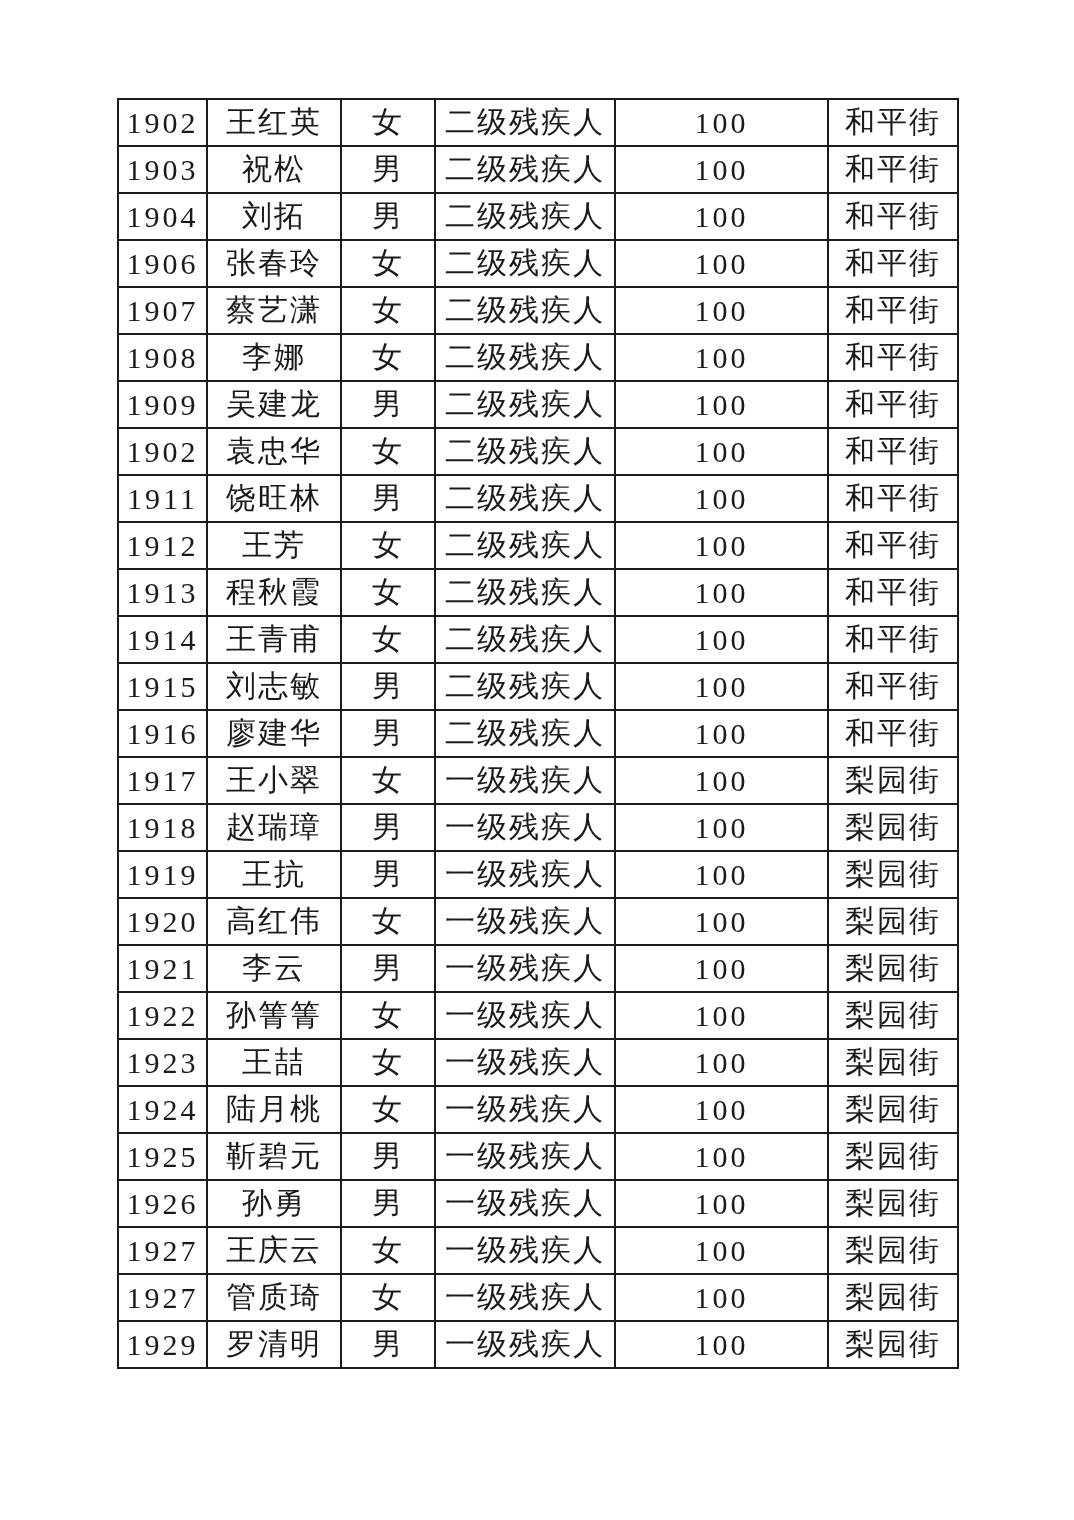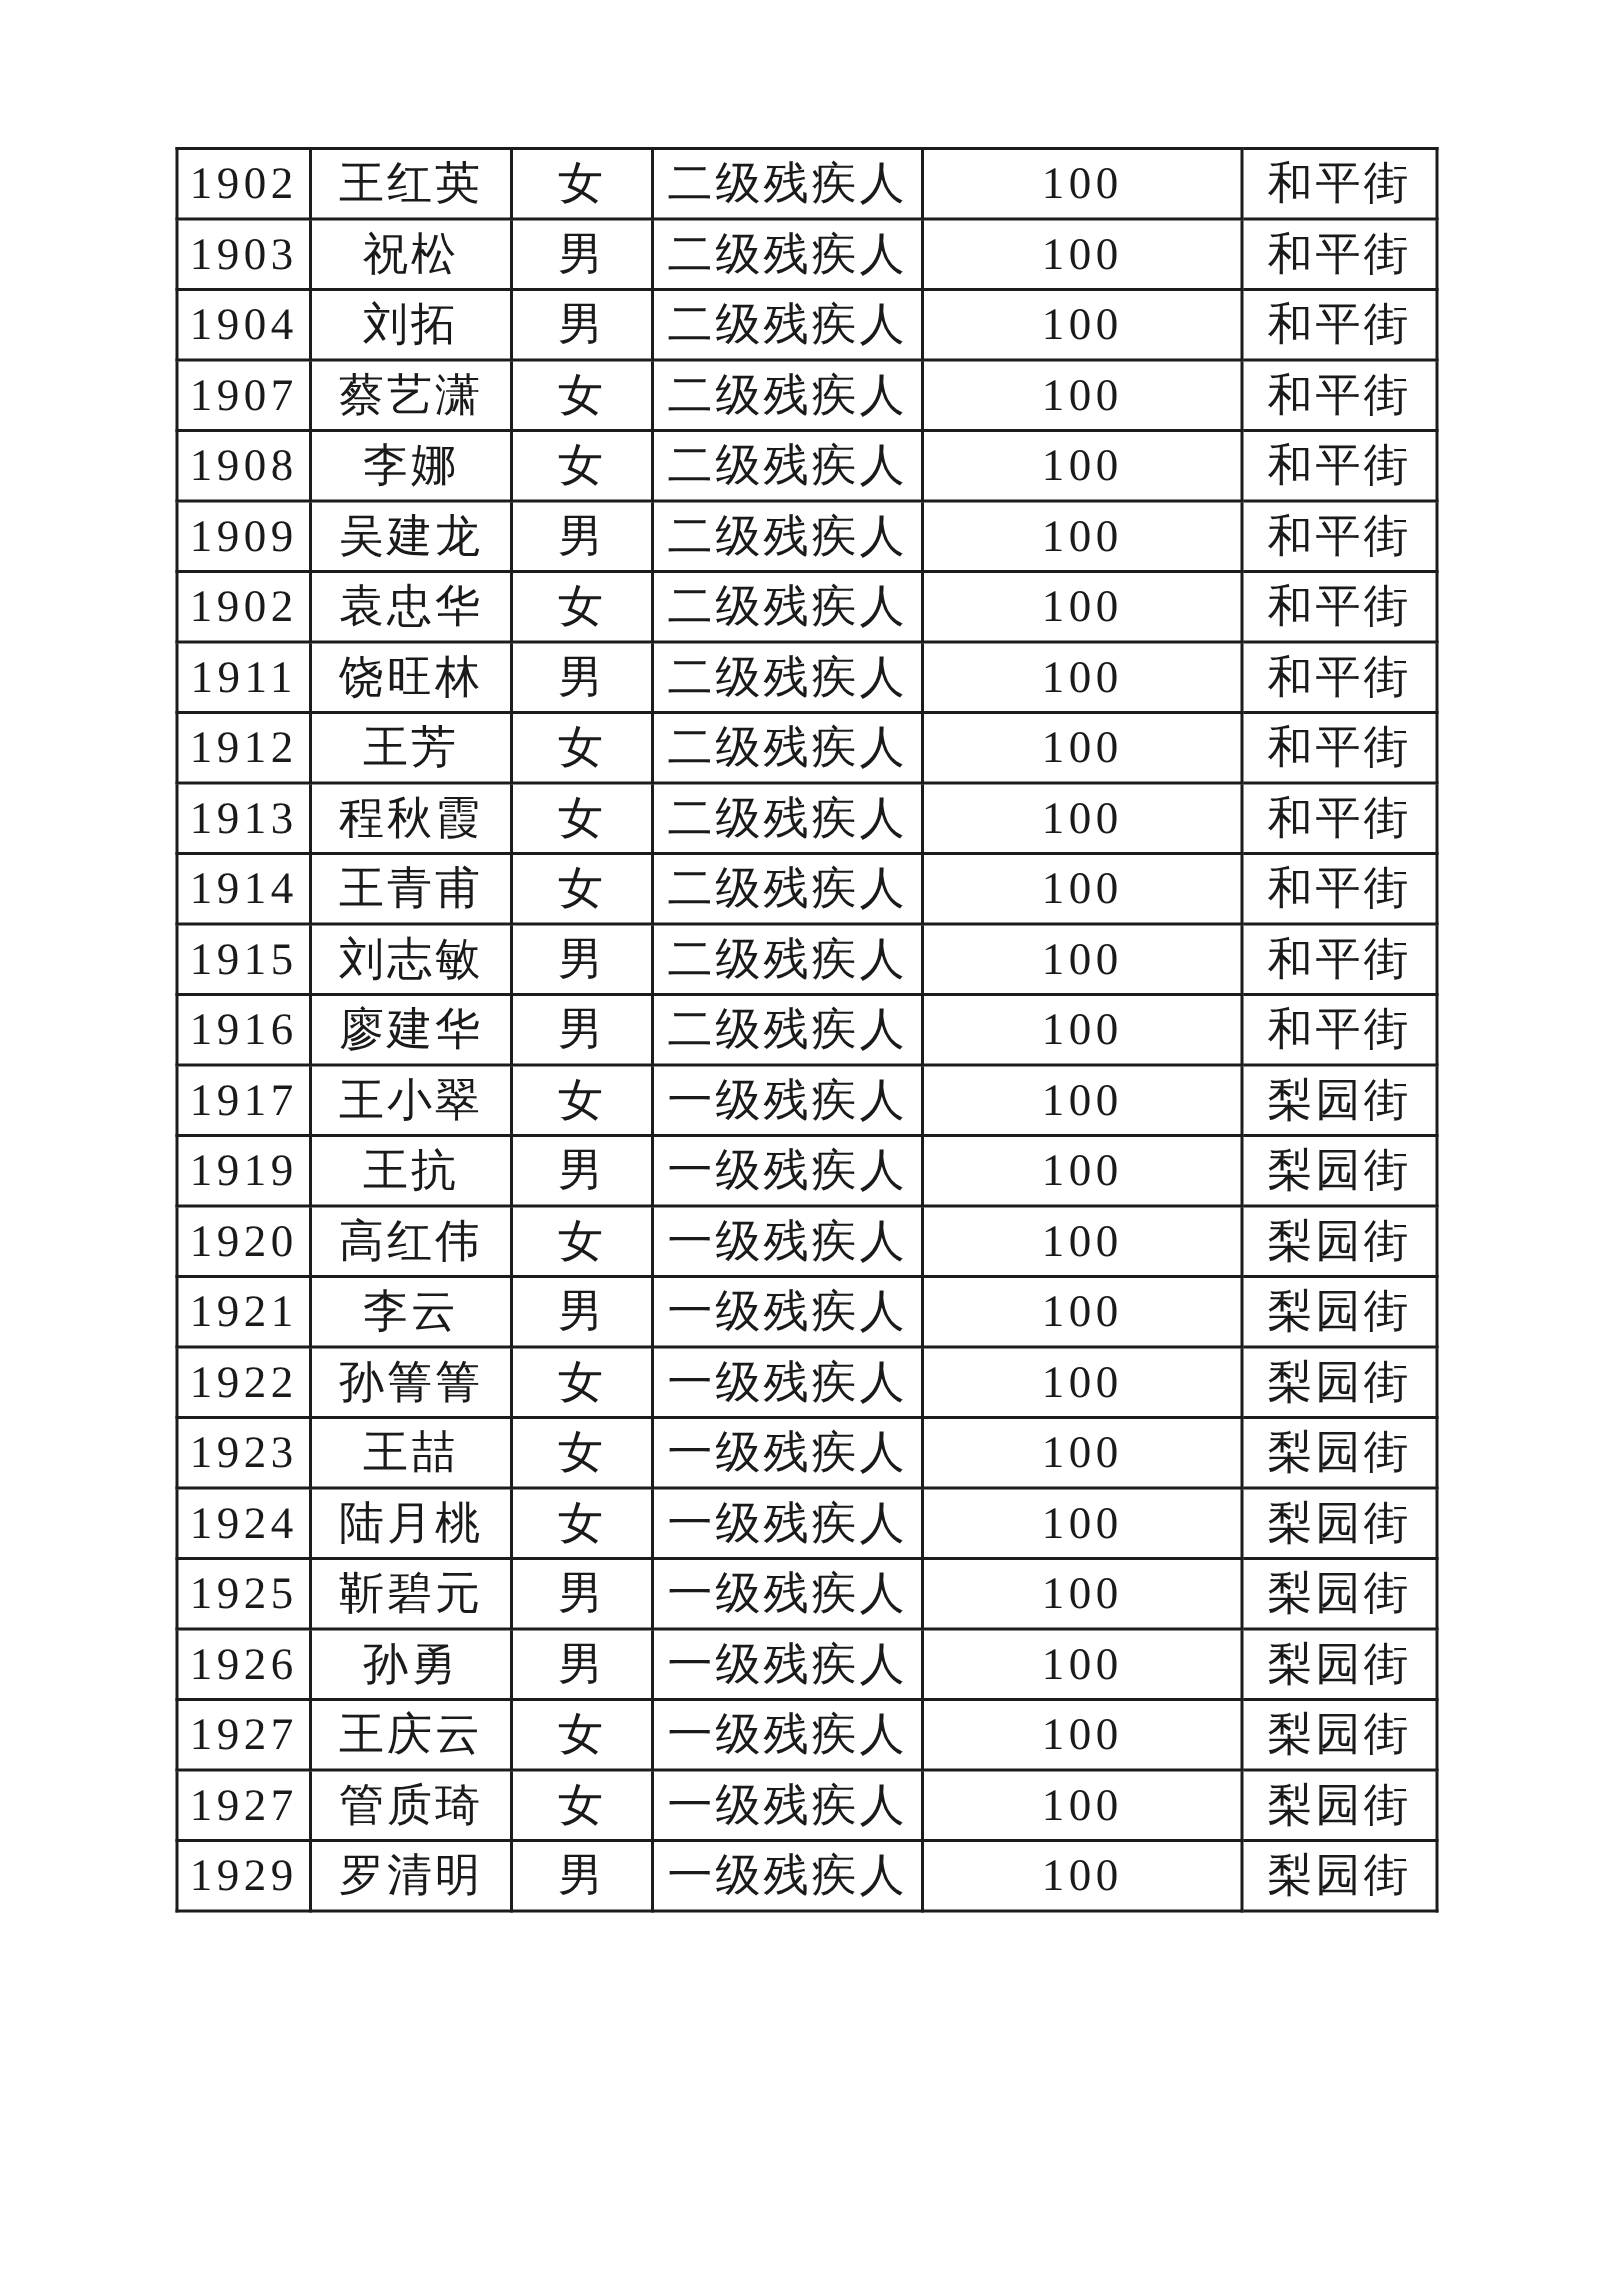--- a/index.html
+++ b/index.html
@@ -78,20 +78,28 @@
   </tr>
         <tr>
     <td class="num">1904</td>
     <td>刘拓</td>
     <td>男</td>
     <td>二级残疾人</td>
     <td class="num">100</td>
     <td>和平街</td>
   </tr>
         <tr>
+    <td class="num">1906</td>
+    <td>张春玲</td>
+    <td>女</td>
+    <td>二级残疾人</td>
+    <td class="num">100</td>
+    <td>和平街</td>
+  </tr>
+        <tr>
     <td class="num">1907</td>
     <td>蔡艺潇</td>
     <td>女</td>
     <td>二级残疾人</td>
     <td class="num">100</td>
     <td>和平街</td>
   </tr>
         <tr>
     <td class="num">1908</td>
     <td>李娜</td>
@@ -161,20 +169,28 @@
     <td>廖建华</td>
     <td>男</td>
     <td>二级残疾人</td>
     <td class="num">100</td>
     <td>和平街</td>
   </tr>
         <tr>
     <td class="num">1917</td>
     <td>王小翠</td>
     <td>女</td>
+    <td>一级残疾人</td>
+    <td class="num">100</td>
+    <td>梨园街</td>
+  </tr>
+        <tr>
+    <td class="num">1918</td>
+    <td>赵瑞璋</td>
+    <td>男</td>
     <td>一级残疾人</td>
     <td class="num">100</td>
     <td>梨园街</td>
   </tr>
         <tr>
     <td class="num">1919</td>
     <td>王抗</td>
     <td>男</td>
     <td>一级残疾人</td>
     <td class="num">100</td>

